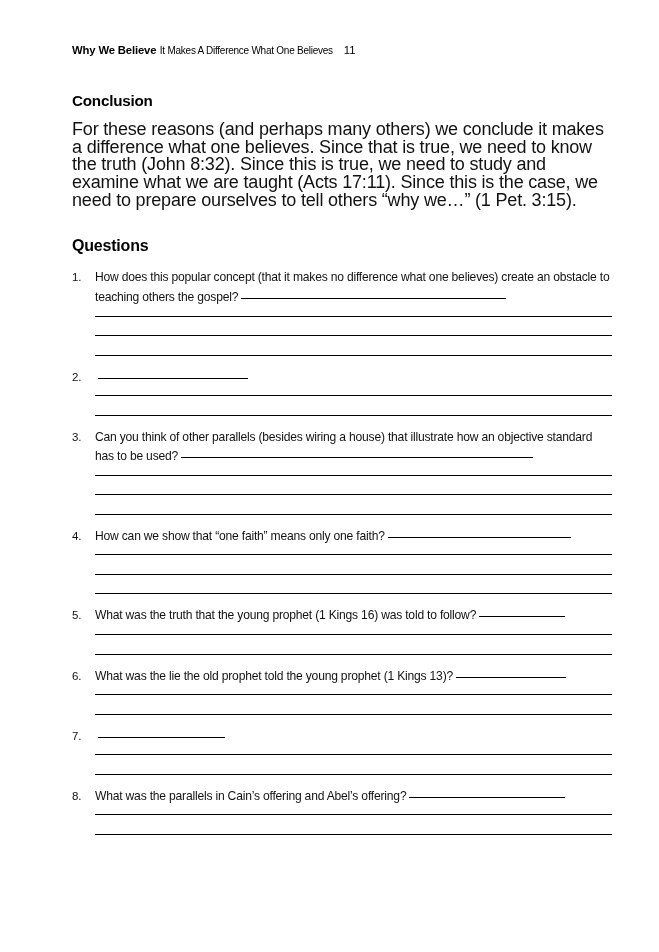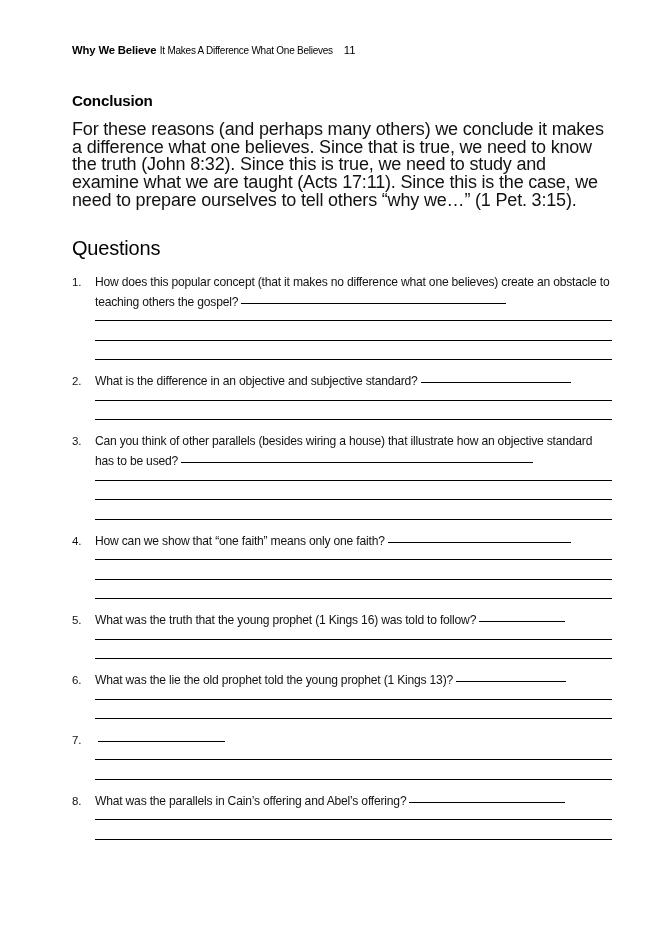--- a/index.html
+++ b/index.html
@@ -62,22 +62,22 @@
 
   h2.section-heading {
     font-size: 15.2px;
     font-weight: bold;
     letter-spacing: -0.2px;
     margin: 0 0 11px 0;
     color: #000;
     line-height: 1.2;
   }
   h2.questions-heading {
-    font-size: 20px;
-    font-weight: normal;
+    font-size: 16px;
+    font-weight: bold;
     letter-spacing: -0.2px;
     margin: 27px 0 13px 0;
     color: #000;
     line-height: 1.2;
   }
 
   p.body-text {
     font-size: 18px;
     line-height: 17.6px;
     letter-spacing: -0.18px;
@@ -156,21 +156,21 @@
           <span class="q-num">1.</span>
           <div class="q-text"><span>How does this popular concept (that it makes no difference what one believes) create an obstacle to teaching others the gospel?</span><span class="inline-rule" style="width: 265px;"></span></div>
           <div class="answer-lines">
             <div class="answer-line"></div>
             <div class="answer-line"></div>
             <div class="answer-line"></div>
           </div>
         </li>
         <li class="question-item">
           <span class="q-num">2.</span>
-          <div class="q-text"><span>What is the difference in an objective and subjective standard?</span><span class="inline-rule" style="width: 150px;"></span></div>
+          <div class="q-text"><span class="inline-rule" style="width: 150px;"></span></div>
           <div class="answer-lines">
             <div class="answer-line"></div>
             <div class="answer-line"></div>
           </div>
         </li>
         <li class="question-item">
           <span class="q-num">3.</span>
           <div class="q-text"><span>Can you think of other parallels (besides wiring a house) that illustrate how an objective standard has to be used?</span><span class="inline-rule" style="width: 352px;"></span></div>
           <div class="answer-lines">
             <div class="answer-line"></div>

